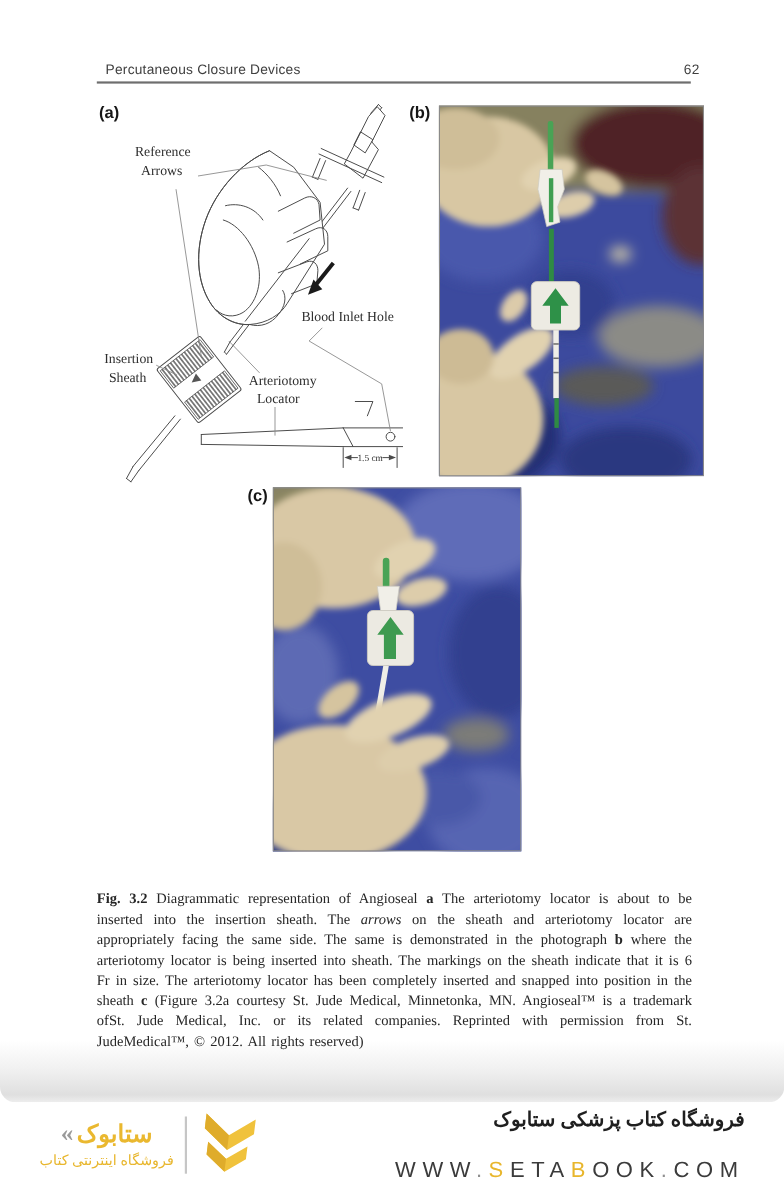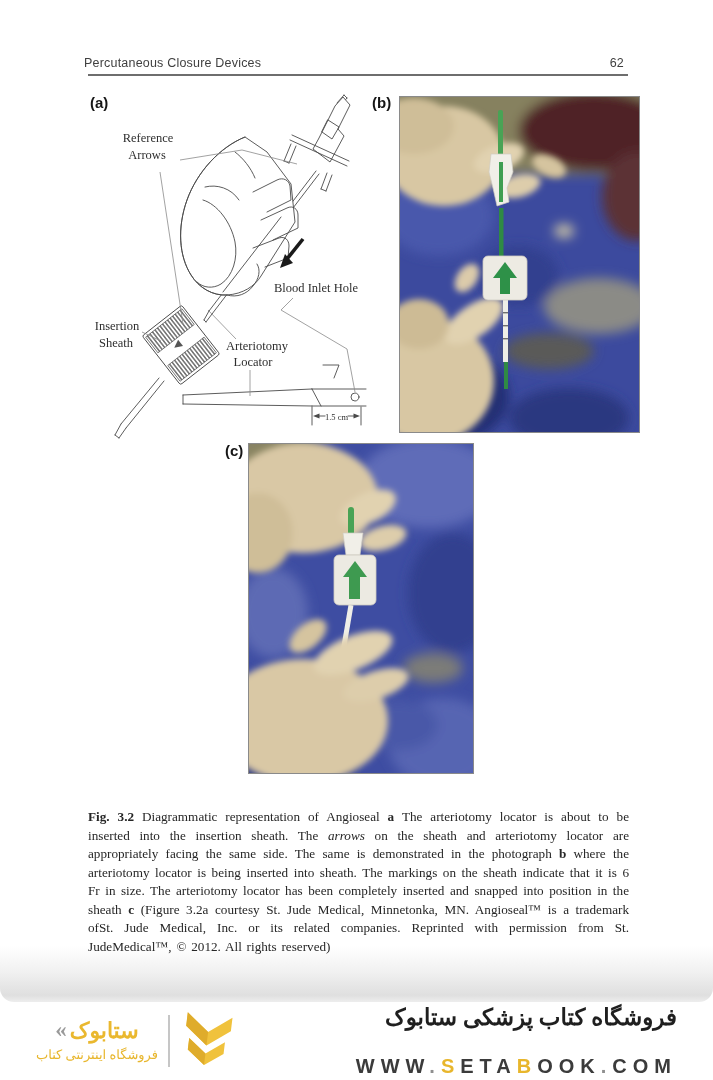--- a/index.html
+++ b/index.html
@@ -2,21 +2,21 @@
 <html><head>
 <meta charset="utf-8">
 <style>
   html,body{margin:0;padding:0;}
   body{
     width:713px;height:1080px;position:relative;overflow:hidden;
     background:#ffffff;font-family:"Liberation Serif",serif;
   }
   
   .running-head{
-    position:absolute;left:84px;top:56px;width:540px;
+    position:absolute;left:96px;top:56px;width:540px;
     display:flex;justify-content:space-between;align-items:baseline;
     font-family:"Liberation Sans",sans-serif;font-size:12.5px;color:#3f3f3f;letter-spacing:.2px;
   }
   .head-rule{position:absolute;left:88px;top:74px;width:540px;height:2px;background:#6e6e6e;}
 
   
   .panel-label{position:absolute;font-family:"Liberation Sans",sans-serif;font-weight:bold;font-size:15px;color:#161616;}
   #lbl-a{left:90px;top:94px;}
   #lbl-b{left:372px;top:94px;}
   #lbl-c{left:225px;top:442px;}
@@ -54,23 +54,23 @@
     padding:0 36px;box-sizing:border-box;
   }
   .logo{display:flex;align-items:center;gap:10px;cursor:pointer;}
   .wordmark-block{display:flex;flex-direction:column;align-items:center;}
   .wordmark{display:flex;align-items:center;gap:3px;line-height:1;}
   .mark-text{font-size:22px;font-weight:bold;color:#EAB82F;}
   .guillemet{font-size:23px;font-weight:bold;color:#9a9a9a;transform:translateY(-2px);}
   .tagline{font-size:13px;color:#E8B62C;margin-top:4px;}
   .logo-divider{width:2px;height:52px;background:#c6c6c6;}
   .footer-right{text-align:right;}
-  .fa-title{font-size:23px;color:#1f1f1f;font-weight:600;}
+  .fa-title{font-size:18px;color:#1f1f1f;font-weight:600;}
   .url{
-    margin-top:24px;font-family:"Liberation Sans",sans-serif;font-size:20px;font-weight:bold;
+    margin-top:24px;font-family:"Liberation Sans",sans-serif;font-size:20px;font-weight:normal;
     letter-spacing:6px;color:#3B3B3B;white-space:nowrap;text-align:right;
   }
   .url .yellow{color:#E8B62C;}
   .url .dot{color:#8f8f8f;}
 </style>
 </head>
 <body>
 
 <div class="running-head">
   <span>Percutaneous Closure Devices</span>

